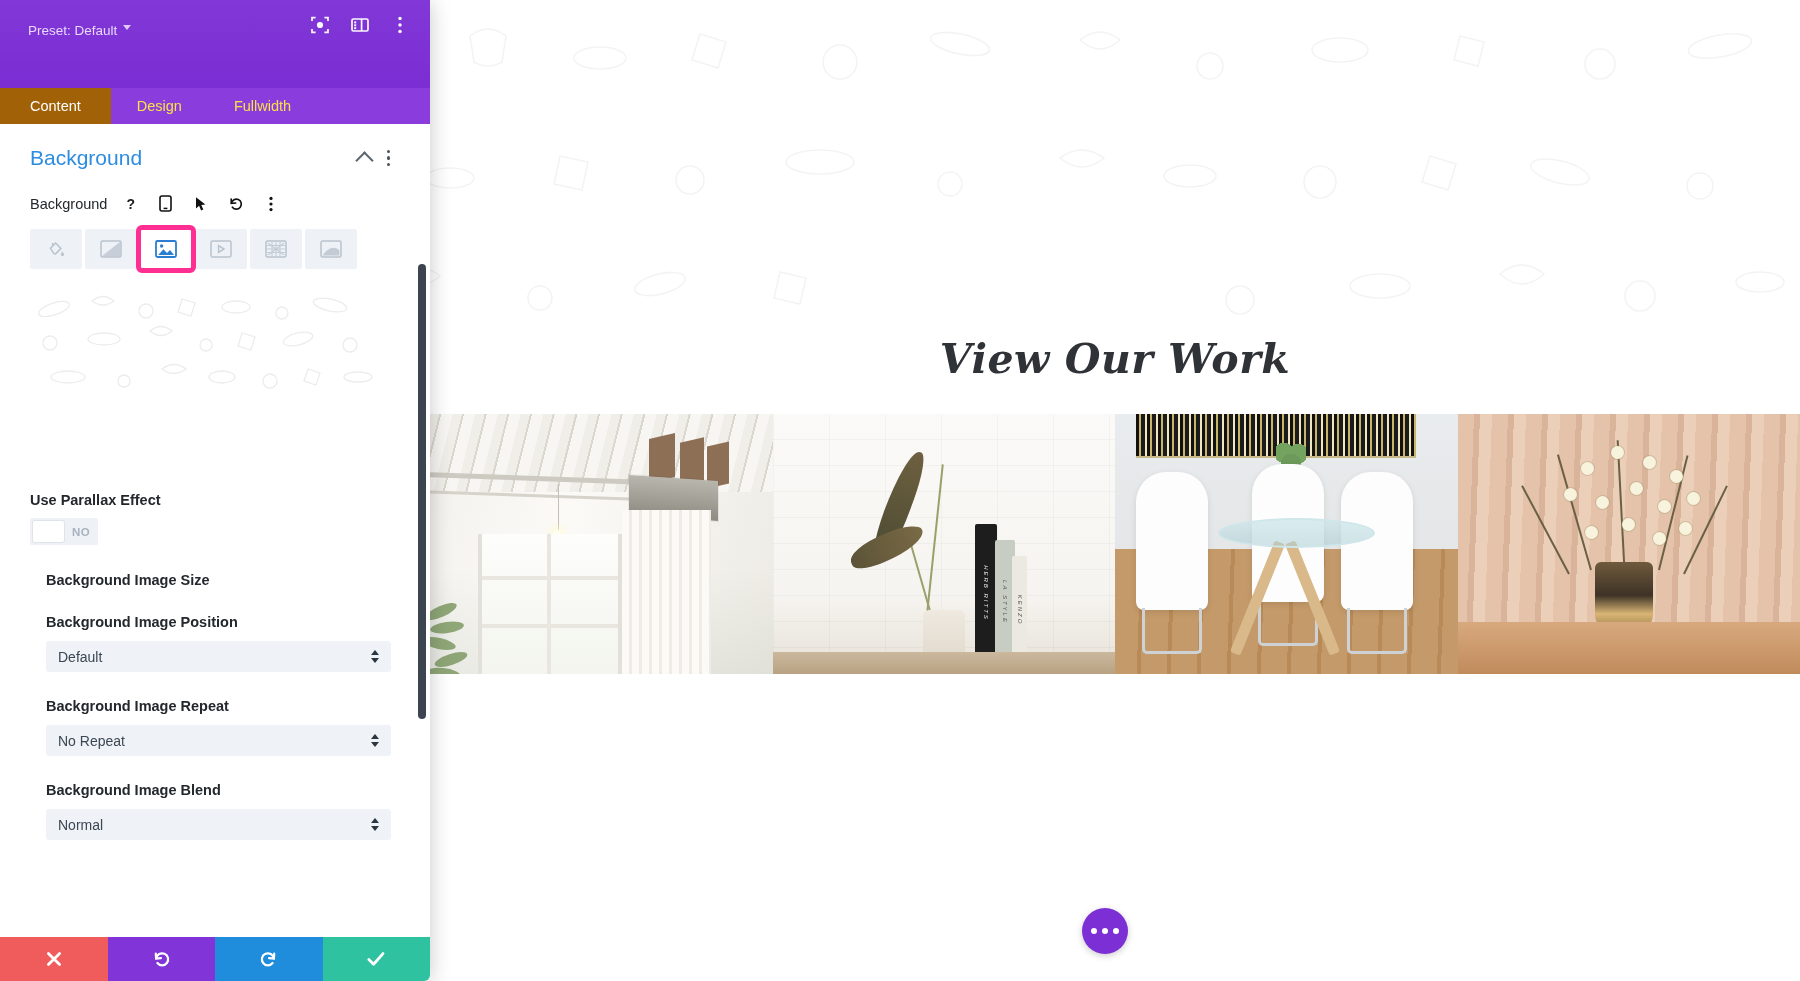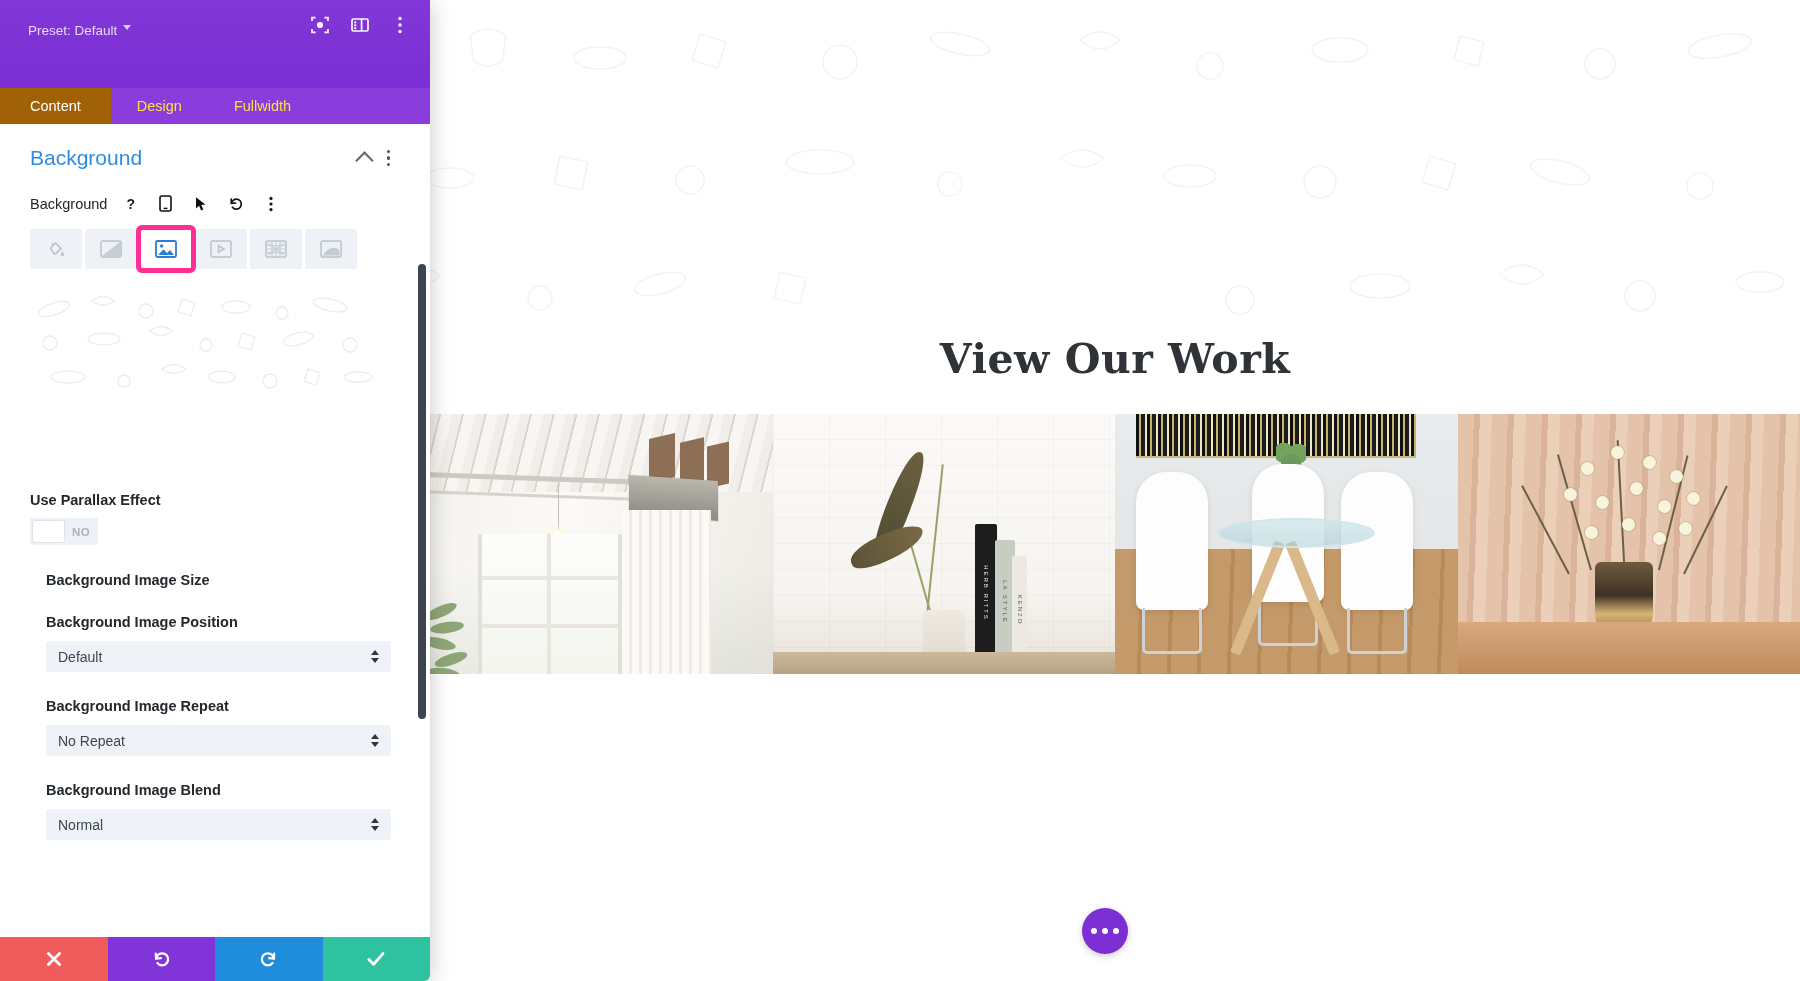--- a/index.html
+++ b/index.html
@@ -9,20 +9,21 @@
     font-family: "Liberation Sans", sans-serif;
     background: #ffffff;
   }
 
   
   #canvas {
     position: absolute; left: 0; top: 0;
     width: 1800px; height: 981px;
     background: #ffffff;
     overflow: hidden;
+    font-style: italic;
   }
   .doodle-layer {
     position: absolute; left: 0; top: 0; right: 0;
     height: 640px;
     opacity: .5;
     pointer-events: none;
   }
   .work-title {
     position: absolute;
     left: 430px; top: 335px; width: 1370px;

